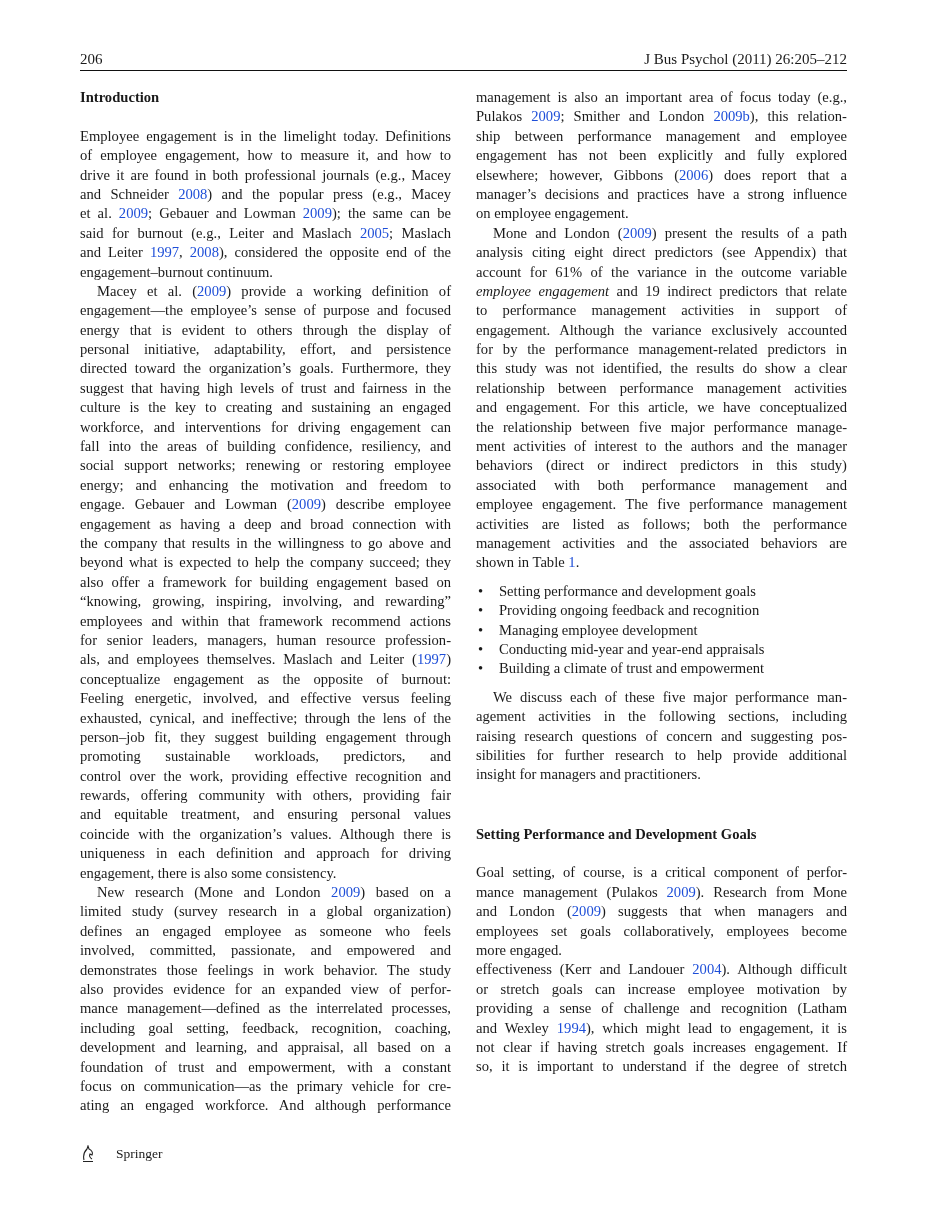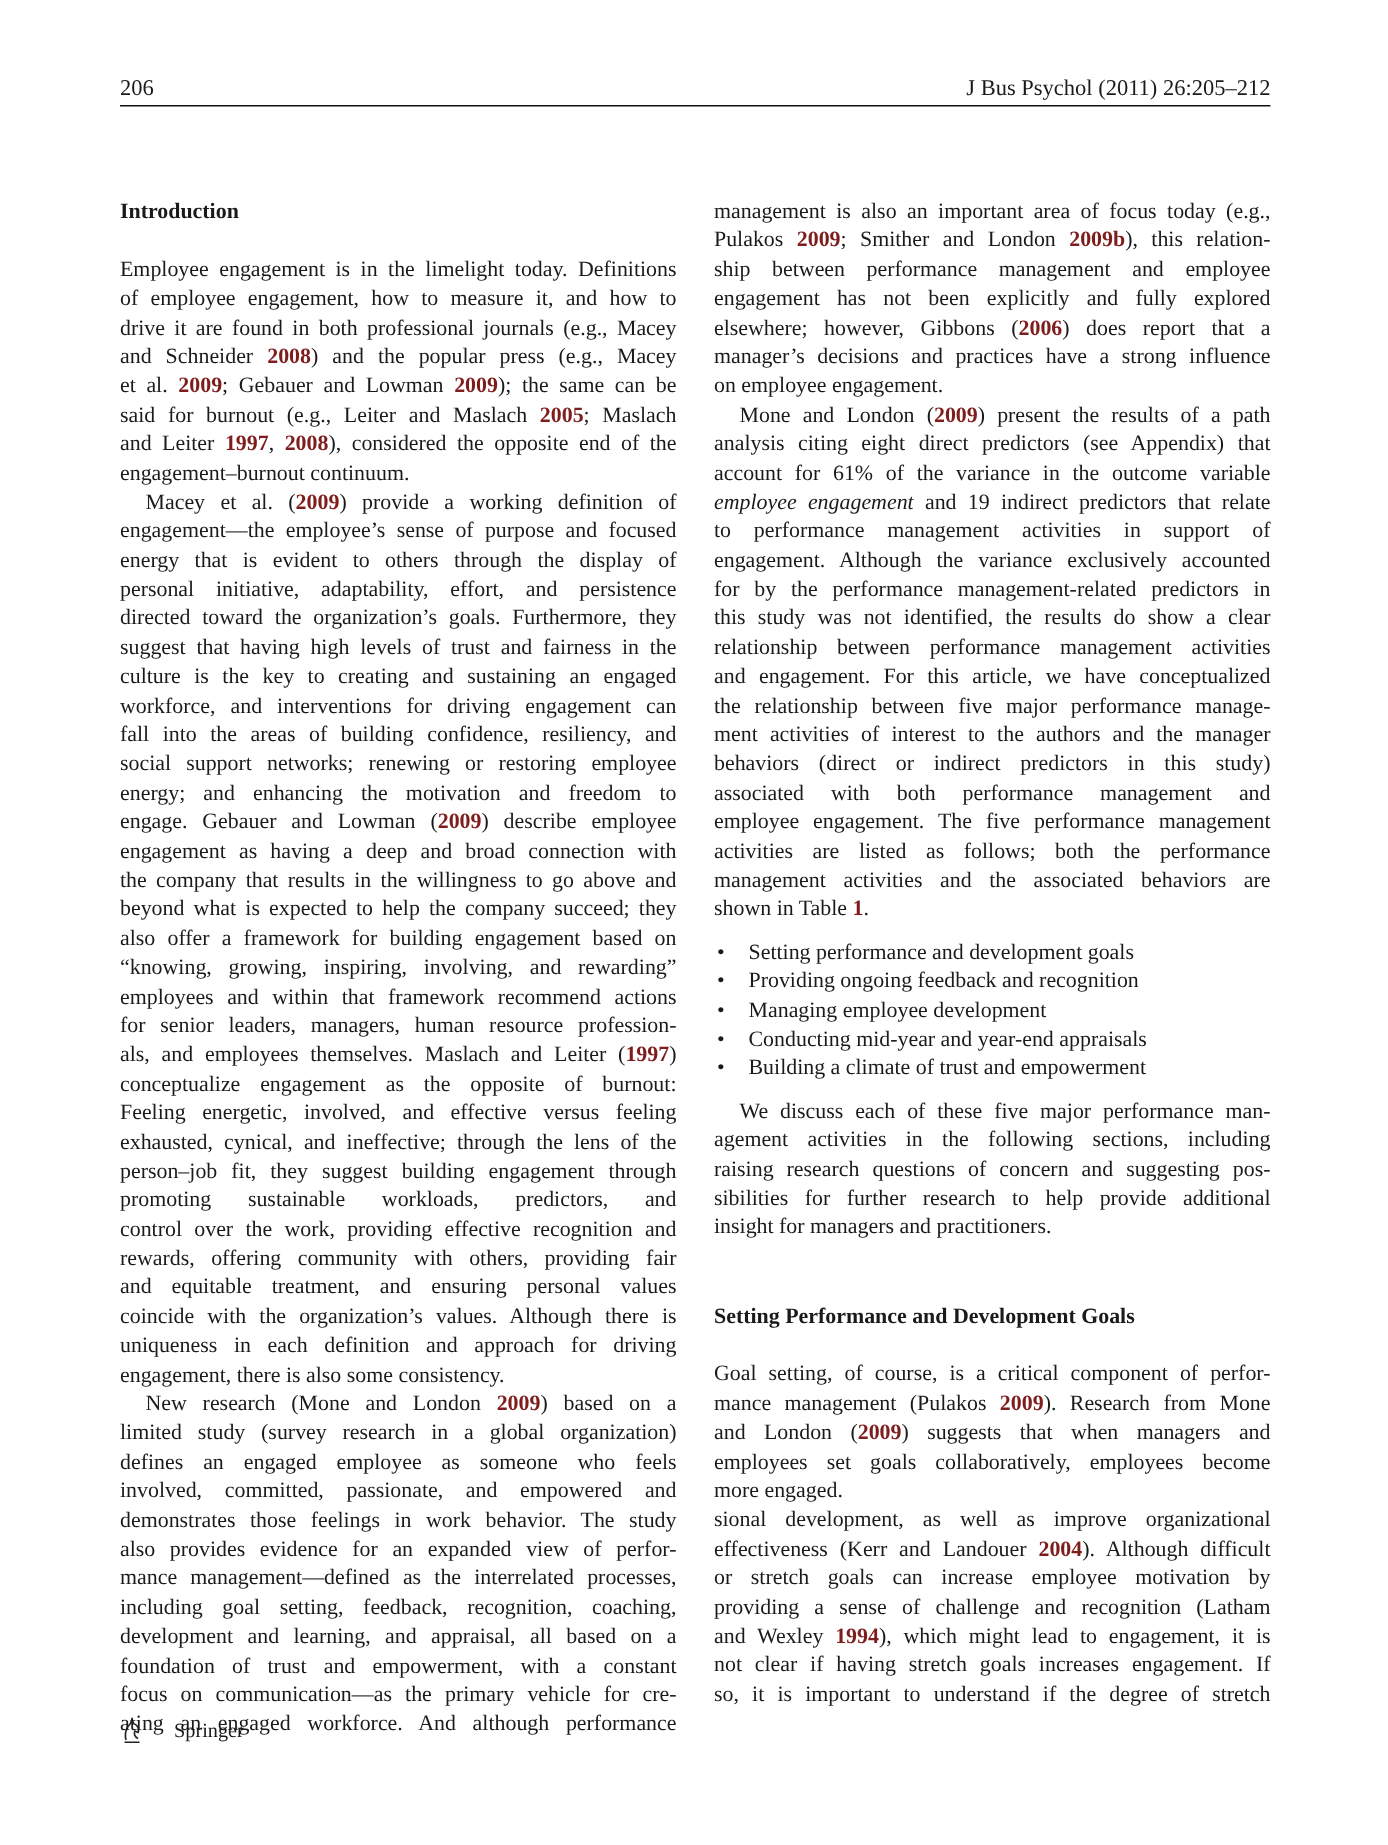--- a/index.html
+++ b/index.html
@@ -2,30 +2,30 @@
 <html><head>
 <meta charset="utf-8">
 <style>
   html, body { margin: 0; padding: 0; background: #ffffff; }
   body { width: 925px; height: 1230px; position: relative; overflow: hidden;
          font-family: "Liberation Serif", "DejaVu Serif", serif; color: #1a1a1a; }
   .running-head { position: absolute; left: 80px; top: 48px; width: 767px; height: 22px;
                   font-size: 15px; border-bottom: 1.6px solid #111; }
   .running-head .pg { position: absolute; left: 0; top: 3px; }
   .running-head .jr { position: absolute; right: 0; top: 3px; }
-  .col { position: absolute; top: 88px; width: 371px; font-size: 14.6px; line-height: 19.4px; margin-top: 44px; }
+  .col { position: absolute; top: 88px; width: 371px; font-size: 14.6px; line-height: 19.4px; }
   .col.left { left: 80px; }
   .col.right { left: 476px; }
   .ln { display: block; height: 19.4px; white-space: nowrap; text-align: justify; text-align-last: justify; }
   .ln.last { text-align-last: left; }
   .ln.ind { padding-left: 17px; }
   .h { font-weight: bold; font-size: 14.6px; display: block; height: 19.4px; }
   .gap { display: block; height: 19.4px; }
   .gap2 { display: block; height: 38.8px; }
-  .cite { color: #7f1d1d; font-weight: bold; }
+  .cite { color: #1d4ed8; }
   em { }
   ul.bul { list-style: none; margin: 0; padding: 0; }
   ul.bul li { position: relative; height: 19.4px; padding-left: 23px; white-space: nowrap; }
   ul.bul li::before { content: "\2022"; position: absolute; left: 2px; top: 0; }
   .footer { position: absolute; left: 80px; top: 1145px; font-size: 13.5px; display: flex; align-items: center; gap: 20px; }
   .footer svg { width: 16px; height: 18px; }
 </style>
 </head>
 <body>
 
@@ -146,21 +146,20 @@
   <span class="h">Setting Performance and Development Goals</span>
   <span class="gap"></span>
   <div>
       <span class="ln">Goal setting, of course, is a critical component of perfor-</span>
       <span class="ln">mance management (Pulakos <span class="cite">2009</span>). Research from Mone</span>
       <span class="ln">and London (<span class="cite">2009</span>) suggests that when managers and</span>
       <span class="ln">employees set goals collaboratively, employees become</span>
       <span class="ln last">more engaged.</span>
     </div>
   <div>
-      <span class="ln">sional development, as well as improve organizational</span>
       <span class="ln">effectiveness (Kerr and Landouer <span class="cite">2004</span>). Although difficult</span>
       <span class="ln">or stretch goals can increase employee motivation by</span>
       <span class="ln">providing a sense of challenge and recognition (Latham</span>
       <span class="ln">and Wexley <span class="cite">1994</span>), which might lead to engagement, it is</span>
       <span class="ln">not clear if having stretch goals increases engagement. If</span>
       <span class="ln">so, it is important to understand if the degree of stretch</span>
     </div>
 </div>
 
 <div class="footer">

